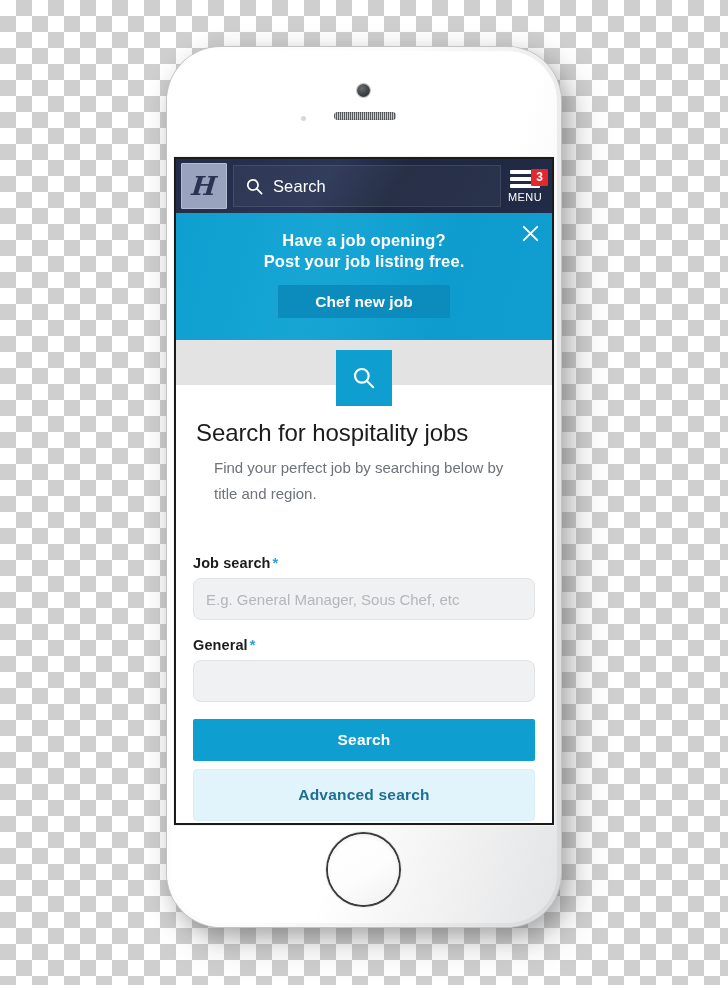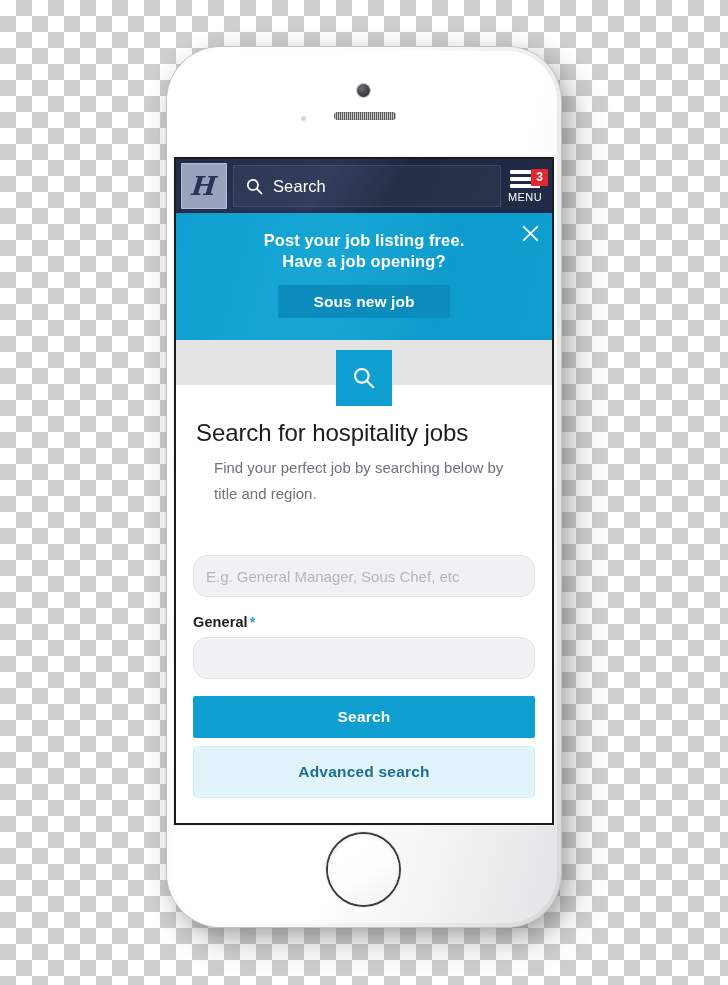--- a/index.html
+++ b/index.html
@@ -302,21 +302,21 @@
     display: block;
     width: 100%;
     height: 42px;
     box-sizing: border-box;
     background: #f0f1f2;
     border: 1px solid #e2e3e4;
     padding: 0 12px;
     font-size: 15px;
     font-family: "Liberation Sans", sans-serif;
     color: #50565c;
-    border-radius: 14px;
+    border-radius: 8px;
     outline: none;
   }
   .text-input::placeholder { color: #b3b7ba; }
   .field-block { margin-bottom: 17px; }
 
   .btn-primary {
     display: block;
     width: 100%;
     height: 42px;
     background: #0e9fd0;
@@ -373,23 +373,23 @@
       <div id="menu-button">
         <div class="menu-bar"></div>
         <div class="menu-bar"></div>
         <div class="menu-bar"></div>
         <span id="menu-label">MENU</span>
         <span id="menu-badge">3</span>
       </div>
     </div>
 
     <div id="promo">
+      <div class="promo-line">Have a job opening?</div>
       <div class="promo-line">Post your job listing free.</div>
-      <div class="promo-line">Have a job opening?</div>
-      <button id="promo-cta">Sous new job</button>
+      <button id="promo-cta">Chef new job</button>
       <div id="promo-close">
         <svg width="19" height="19" viewBox="0 0 24 24">
           <line x1="3.5" y1="3.5" x2="20.5" y2="20.5" stroke="#ffffff" stroke-width="2.3" stroke-linecap="round"></line>
           <line x1="20.5" y1="3.5" x2="3.5" y2="20.5" stroke="#ffffff" stroke-width="2.3" stroke-linecap="round"></line>
         </svg>
       </div>
     </div>
 
     <div id="hero-band">
       <div id="hero-icon-tile">
@@ -401,20 +401,23 @@
     </div>
 
     <div id="hero-text">
       <h1 id="hero-title">Search for hospitality jobs</h1>
       <p id="hero-sub">Find your perfect job by searching below by title and region.</p>
     </div>
 
     <div id="form-area">
 
       <div class="field-block">
+        <label class="field-label">
+          <span>Job search</span><span class="req">*</span>
+        </label>
         <input class="text-input" type="text" placeholder="E.g. General Manager, Sous Chef, etc" style="">
       </div>
 
       <div class="field-block">
         <label class="field-label">
           <span>General</span><span class="req">*</span>
         </label>
         <input class="text-input" type="text" placeholder="" style="">
       </div>
 

